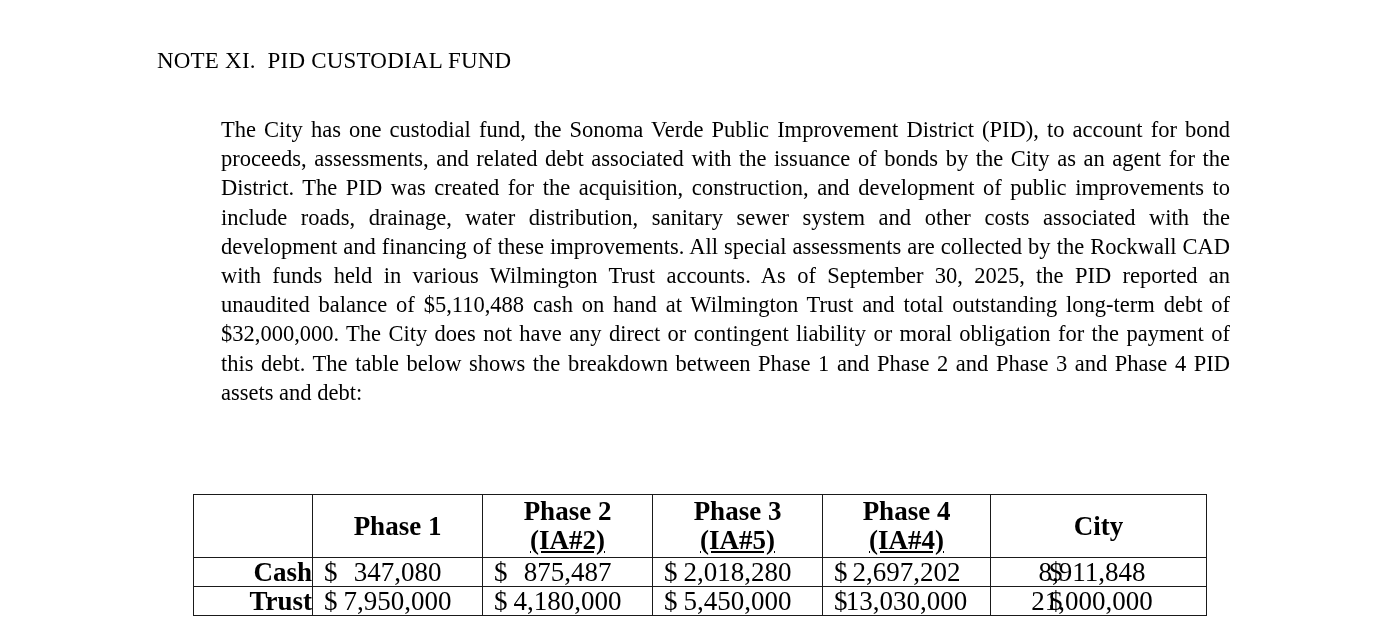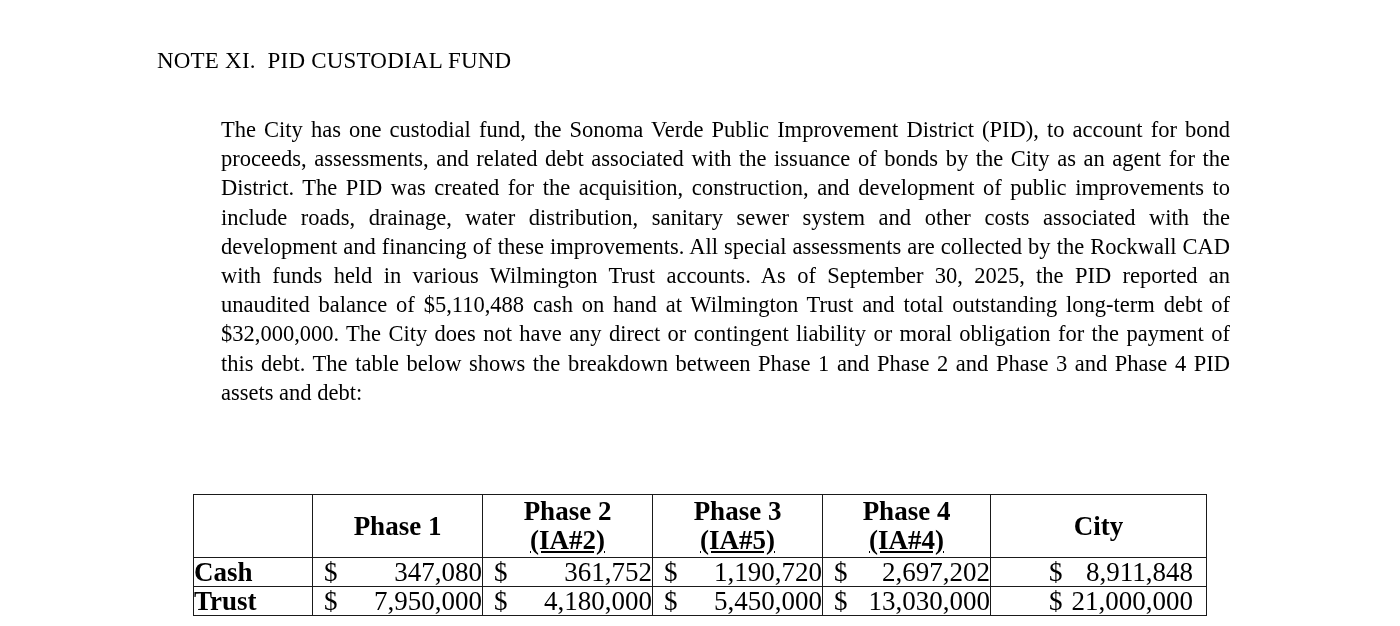--- a/index.html
+++ b/index.html
@@ -79,42 +79,42 @@
   }
   th.head-cell .sub {
     display: block;
     font-weight: bold;
     text-decoration: underline;
   }
   th.head-blank { height: 62px; }
 
   td.row-label {
     font-weight: bold;
-    text-align: left;
+    text-align: right;
     padding-left: 12px;
     height: 28px;
     line-height: 28px;
     white-space: nowrap;
     font-family: Liberation Serif, serif;
   }
   td.amount {
     height: 28px;
     line-height: 28px;
     white-space: nowrap;
     position: relative;
     padding: 0 9px 0 11px;
   }
   td.amount .dollar {
     position: absolute;
     left: 11px;
     top: 0;
   }
   td.amount .figure {
     display: block;
-    text-align: right;
+    text-align: center;
   }
   td.amount.total-cell {
     padding-right: 13px;
   }
   td.amount.total-cell .dollar {
     left: 58px;
   }
 </style>
 </head>
 <body>
@@ -164,25 +164,25 @@
       </thead>
       <tbody>
         <tr>
           <td class="row-label">Cash</td>
           <td class="amount">
             <span class="dollar">$</span>
             <span class="figure">347,080</span>
           </td>
           <td class="amount">
             <span class="dollar">$</span>
-            <span class="figure">361,752</span>
-          </td>
-          <td class="amount">
-            <span class="dollar">$</span>
-            <span class="figure">1,190,720</span>
+            <span class="figure">875,487</span>
+          </td>
+          <td class="amount">
+            <span class="dollar">$</span>
+            <span class="figure">2,018,280</span>
           </td>
           <td class="amount">
             <span class="dollar">$</span>
             <span class="figure">2,697,202</span>
           </td>
           <td class="amount total-cell">
             <span class="dollar">$</span>
             <span class="figure">8,911,848</span>
           </td>
         </tr>

